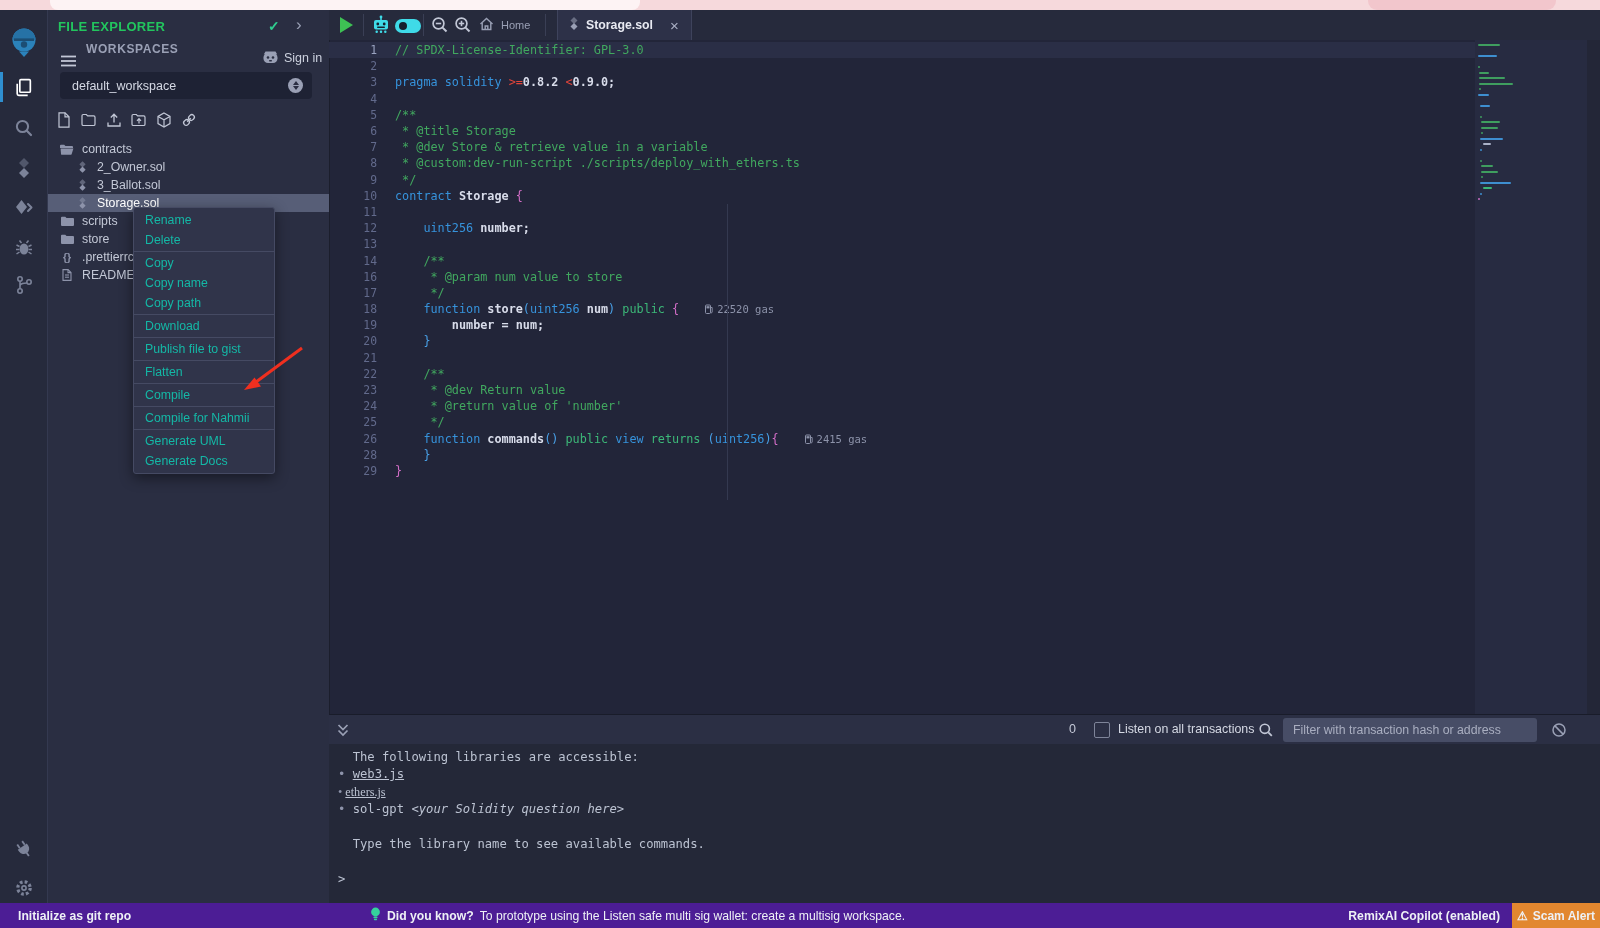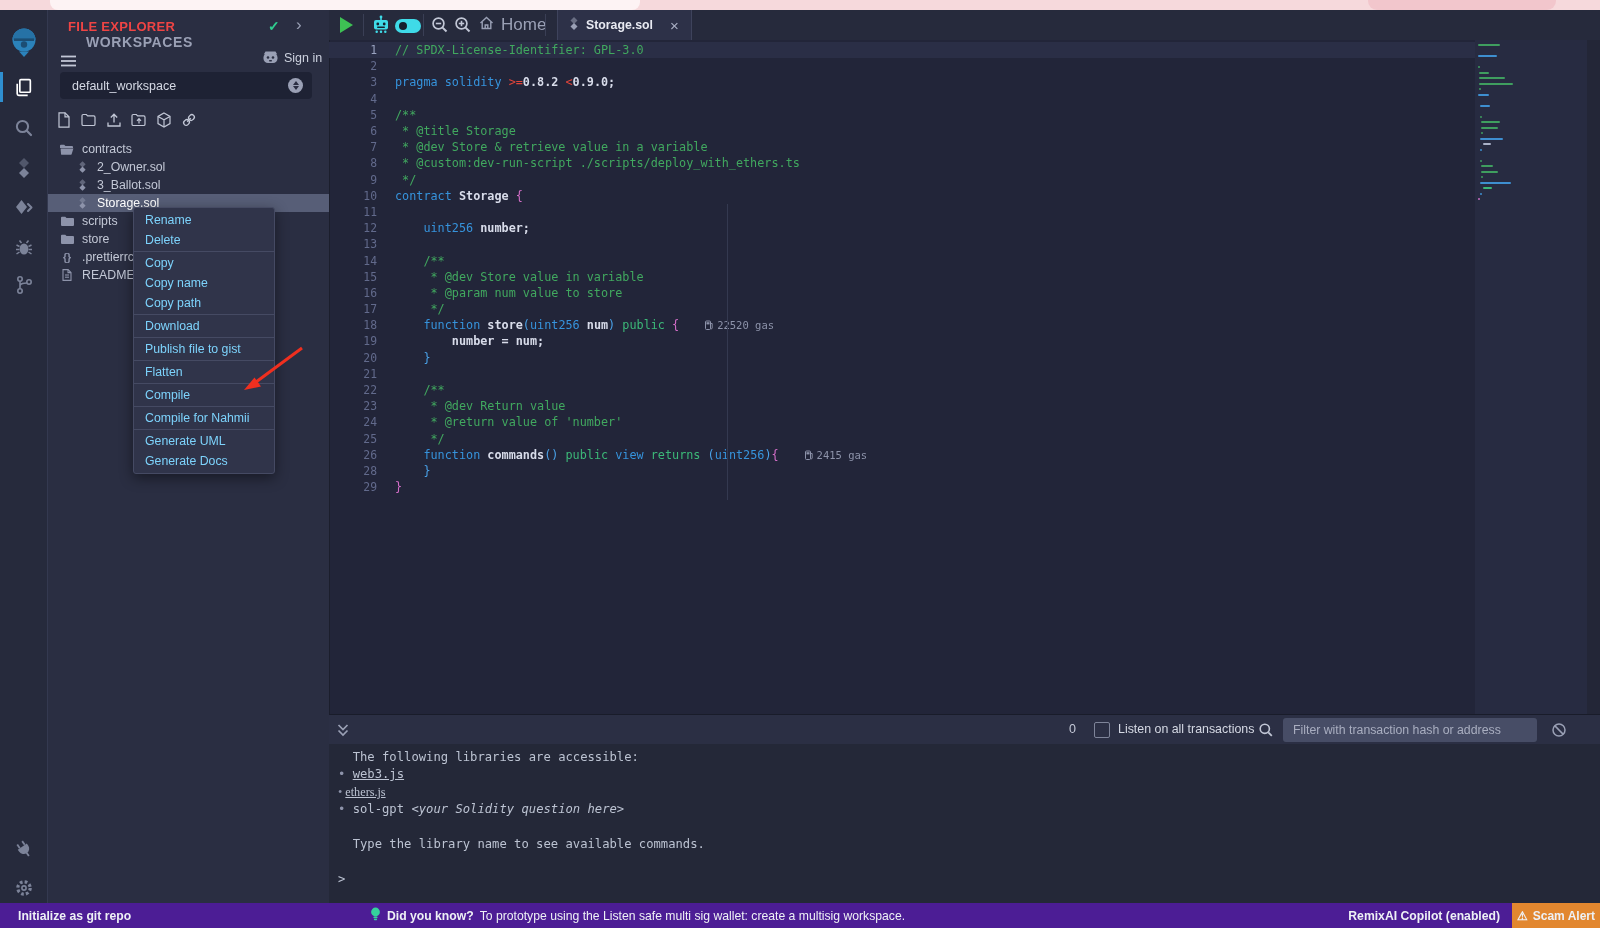--- a/index.html
+++ b/index.html
@@ -10,50 +10,50 @@
   
   .pinkstrip{left:0;top:0;width:1600px;height:10px;background:#f6d9dc;}
   .pinkpill-w{left:50px;top:0;width:590px;height:10px;background:#fdf3f4;border-radius:0 0 8px 8px;}
   .pinkpill-d{left:1368px;top:0;width:188px;height:10px;background:#f2c6cc;border-radius:0 0 9px 9px;}
   
   .iconbar{left:0;top:10px;width:47px;height:893px;background:#262a3c;border-right:1px solid #343950;}
   .sideicon{position:absolute;left:0;width:47px;height:34px;display:flex;align-items:center;justify-content:center;}
   .active-ind{position:absolute;left:0;top:62px;width:3px;height:30px;background:#2f8fd0;}
   
   .explorer{left:48px;top:10px;width:281px;height:893px;background:#2a2e42;border-right:1px solid #1b1e2c;}
-  .exp-title{position:absolute;left:20px;top:9px;color:#ef4444;font-size:13px;font-weight:700;letter-spacing:.3px;}
-  .ws-label{position:absolute;left:38px;top:24px;color:#9aa0b5;font-size:14px;font-weight:600;letter-spacing:.6px;}
+  .exp-title{position:absolute;left:10px;top:9px;color:#22c55e;font-size:13px;font-weight:700;letter-spacing:.3px;}
+  .ws-label{position:absolute;left:38px;top:32px;color:#9aa0b5;font-size:12px;font-weight:600;letter-spacing:.6px;}
   .signin{position:absolute;left:214px;top:39px;color:#ccd1de;font-size:12.5px;display:flex;gap:5px;align-items:center;}
   .wsdrop{position:absolute;left:12px;top:62px;width:252px;height:27px;background:#1e2234;border-radius:4px;
           display:flex;align-items:center;color:#d5d9e4;font-size:12.5px;padding-left:12px;box-sizing:border-box;}
   .stepper{position:absolute;right:9px;top:6px;width:15px;height:15px;border-radius:50%;background:#9aa0b5;
            display:flex;flex-direction:column;align-items:center;justify-content:center;gap:1px;}
   .stepper i{width:0;height:0;border-left:3.5px solid transparent;border-right:3.5px solid transparent;}
   .tri-up{border-bottom:4px solid #2a2e42;}
   .tri-dn{border-top:4px solid #2a2e42;}
   .acticons{position:absolute;left:8px;top:102px;display:flex;gap:9px;}
   .acticons span{display:inline-flex;}
   .tree{position:absolute;left:0;top:130px;width:281px;}
   .trow{height:18px;display:flex;align-items:center;color:#c3c8d6;font-size:12.3px;white-space:nowrap;overflow:hidden;}
   .trow.sel{background:#575e77;color:#fff;}
   .trow .ticon{display:inline-flex;width:14px;justify-content:center;margin-right:8px;}
   
   .ctxmenu{left:133px;top:207px;width:140px;background:#30344a;border:1px solid #454a63;border-radius:3px;
            box-shadow:0 4px 14px rgba(0,0,0,.45);z-index:30;padding:2px 0;}
-  .mi{height:20px;line-height:20px;padding-left:11px;color:#7dd3fc;font-size:12.3px;white-space:nowrap;}
+  .mi{height:20px;line-height:20px;padding-left:11px;color:#14b8a6;font-size:12.3px;white-space:nowrap;}
   .mdiv{height:1px;background:#454a63;margin:1px 0;}
   .redarrow{left:230px;top:338px;z-index:40;}
   
   .tabbar{left:329px;top:10px;width:1271px;height:30px;background:#262a3c;}
   .tb-div{position:absolute;top:4px;width:1px;height:22px;background:#3a3f55;}
   .playbtn{position:absolute;left:11px;top:7px;width:0;height:0;border-left:13px solid #3ec154;
            border-top:8px solid transparent;border-bottom:8px solid transparent;}
   .toggle{position:absolute;left:66px;top:9px;width:26px;height:14px;border-radius:7px;background:#3fdbe8;}
   .toggle .knob{position:absolute;left:4px;top:3px;width:8px;height:8px;border-radius:50%;background:#16202e;}
-  .hometab{position:absolute;left:150px;top:0;height:30px;display:flex;align-items:center;gap:7px;color:#9aa0b5;font-size:17px;}
+  .hometab{position:absolute;left:150px;top:0;height:30px;display:flex;align-items:center;gap:7px;color:#9aa0b5;font-size:11px;}
   .tab-active{position:absolute;left:228px;top:0;width:135px;height:30px;background:#2d3148;
               border-left:1px solid #3e435c;border-right:1px solid #3e435c;display:flex;align-items:center;
               gap:7px;padding-left:11px;box-sizing:border-box;color:#e8eaf2;font-size:12.3px;font-weight:600;}
   .tabclose{margin-left:10px;color:#aab0c4;font-size:15px;font-weight:400;}
   
   .codearea{left:329px;top:42px;width:1146px;height:672px;}
   .curline{position:absolute;left:0;top:0;width:1146px;height:16.2px;background:#2a2e46;}
   .cl{height:16.2px;display:flex;align-items:center;position:relative;}
   .ln{width:48px;text-align:right;color:#626a8c;font-size:11.4px;flex:none;}
   .cl.hl .ln{color:#9aa3c0;}
@@ -449,24 +449,20 @@
         <span class="ln">12</span>
         <span class="ct"><span class="sk">    uint256</span><span class="sw"> number;</span></span>
       </div>
       <div class="cl">
         <span class="ln">13</span>
         <span class="ct"></span>
       </div>
       <div class="cl">
         <span class="ln">14</span>
         <span class="ct"><span class="sc">    /**</span></span>
-      </div>
-      <div class="cl">
-        <span class="ln">15</span>
-        <span class="ct"><span class="sc">     * @dev Store value in variable</span></span>
       </div>
       <div class="cl">
         <span class="ln">16</span>
         <span class="ct"><span class="sc">     * @param num value to store</span></span>
       </div>
       <div class="cl">
         <span class="ln">17</span>
         <span class="ct"><span class="sc">     */</span></span>
       </div>
       <div class="cl">

